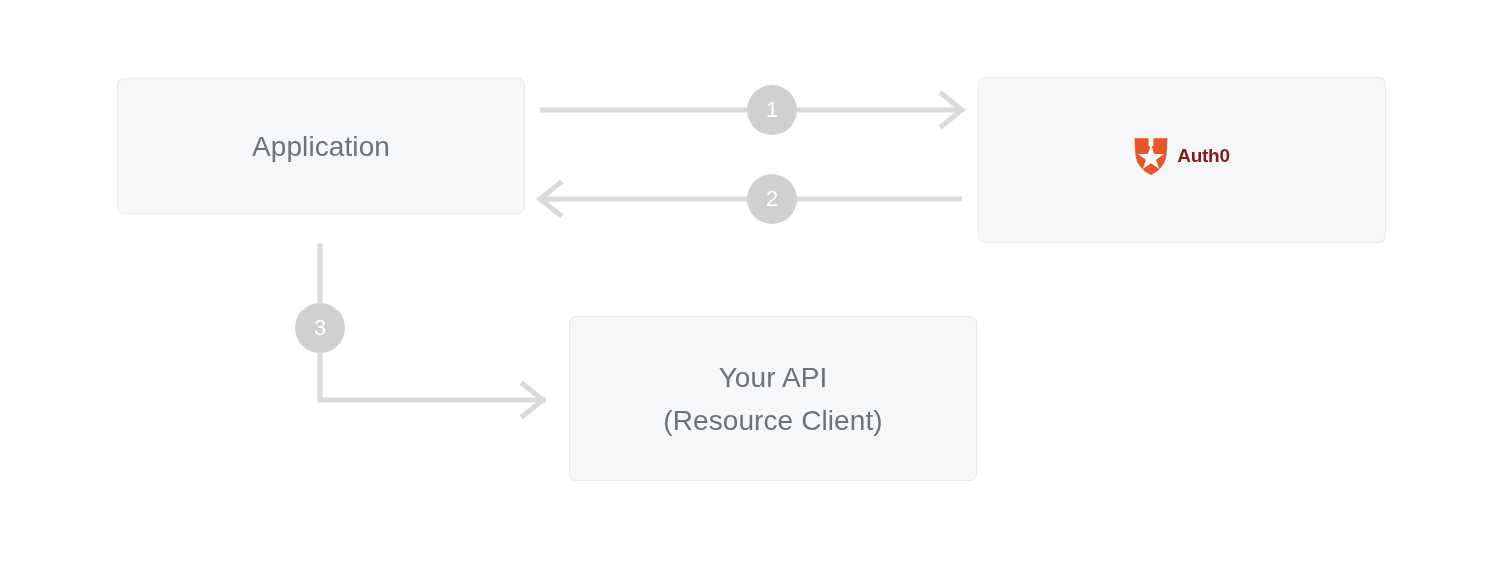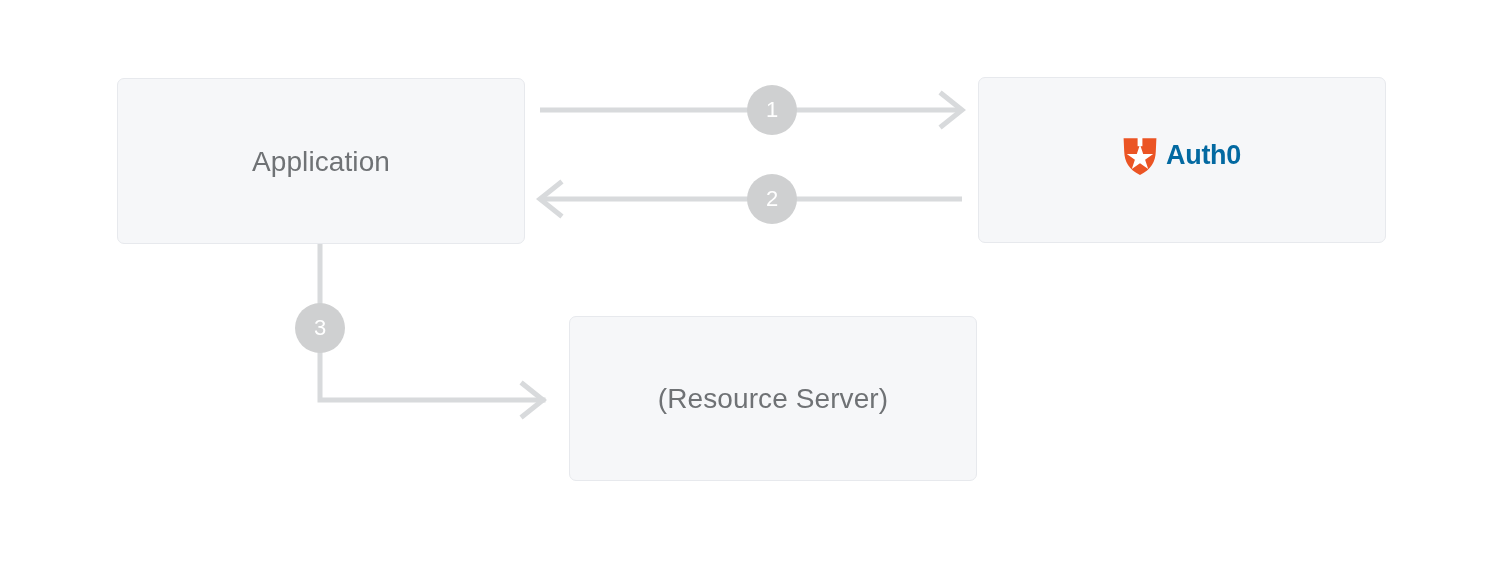--- a/index.html
+++ b/index.html
@@ -38,36 +38,36 @@
   }
   .node-line {
     color: #6f7275;
     font-size: 28px;
     line-height: 43px;
     font-weight: 400;
     letter-spacing: 0.1px;
     white-space: nowrap;
   }
 
-  #box-application { left: 117px; top: 78px;  width: 408px; height: 166px; }
+  #box-application { left: 117px; top: 78px;  width: 408px; height: 136px; }
   #box-auth-server { left: 978px; top: 77px;  width: 408px; height: 166px; }
   #box-your-api    { left: 569px; top: 316px; width: 408px; height: 165px; }
 
   
   .brand-lockup {
     display: flex;
     align-items: center;
     justify-content: center;
     gap: 9px;
     margin-bottom: 9px;
   }
   .brand-logo { display: block; width: 34px; height: 38px; }
   .brand-word {
-    color: #0369a1;
-    font-size: 27px;
+    color: #7f1d1d;
+    font-size: 19px;
     font-weight: 700;
     letter-spacing: -0.3px;
     line-height: 1;
   }
 
   
   #connectors {
     position: absolute;
     left: 0; top: 0;
     width: 1500px;
@@ -124,20 +124,21 @@
       <svg class="brand-logo" viewBox="0 0 34 38" xmlns="http://www.w3.org/2000/svg">
         <path d="M17 38 C5.8 32.2 1.6 24.8 1.2 14.4 L0.6 1.2 L33.4 1.2 L32.8 14.4 C32.4 24.8 28.2 32.2 17 38 Z" fill="#eb5424"></path>
         <path d="M17 7.6 L20.2 16.9 L30.2 16.9 L22.1 22.7 L25.2 32.1 L17 26.3 L8.8 32.1 L11.9 22.7 L3.8 16.9 L13.8 16.9 Z" fill="#ffffff"></path>
         <rect x="14.6" y="0.6" width="4.8" height="8.6" fill="#ffffff"></rect>
       </svg>
       <span class="brand-word">Auth0</span>
     </div>
   </div>
 
   <div class="node-box" id="box-your-api">
-    <div class="node-line">(Resource Server)</div>
+    <div class="node-line">Your API</div>
+    <div class="node-line">(Resource Client)</div>
   </div>
 
   <div class="step-badge" id="step-1">1</div>
   <div class="step-badge" id="step-2">2</div>
   <div class="step-badge" id="step-3">3</div>
 
 </div>
 
 </body></html>

